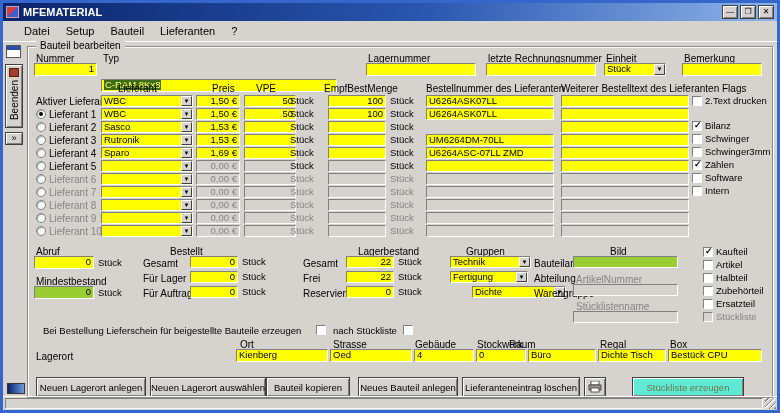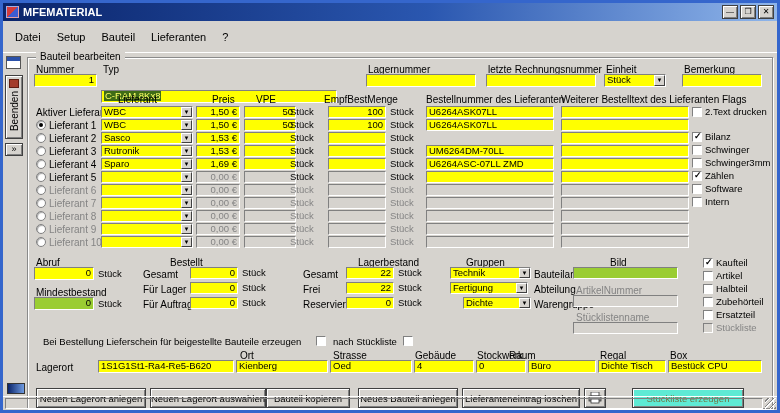--- a/index.html
+++ b/index.html
@@ -5,21 +5,21 @@
   *{box-sizing:border-box;margin:0;padding:0}
   html,body{width:780px;height:413px;overflow:hidden}
   body{font-family:"Liberation Sans",sans-serif;font-size:11px;color:#000}
   .window{width:780px;height:413px;border:3px solid #3566cc;background:#d6d3ce;display:flex;flex-direction:column}
   
   .titlebar{height:18px;background:linear-gradient(90deg,#0a246a,#2a57b0 55%,#8fb5ea);display:flex;align-items:center;padding:0 3px;flex:none}
   .app-icon{width:13px;height:12px;margin-right:4px;background:linear-gradient(135deg,#d23c3c 0 50%,#3c5cd2 50% 100%);border:1px solid rgba(255,255,255,.5);flex:none}
   .title-text{flex:1;color:#fff;font-weight:bold;font-size:11px;white-space:nowrap}
   .tbtn{width:16px;height:14px;margin-left:2px;background:#d6d3ce;border:1px solid #404040;box-shadow:inset 1px 1px 0 #fff,inset -1px -1px 0 #808080;font-size:8px;line-height:12px;text-align:center;color:#000;flex:none}
   
-  .menubar{height:32px;display:flex;align-items:center;padding-left:4px;flex:none;border-bottom:1px solid #fff}
+  .menubar{height:21px;display:flex;align-items:center;padding-left:13px;flex:none;border-bottom:1px solid #fff}
   .menu-item{padding:1px 8px;white-space:nowrap}
   
   .bodyarea{flex:1;position:relative;background:#d6d3ce}
   
   .side-icon{position:absolute;left:3px;top:3px;width:15px;height:13px;background:linear-gradient(#2a50a8 0 4px,#fff 4px);border:1px solid #555}
   .side-tab{position:absolute;left:2px;top:22px;width:18px;height:64px;background:#d6d3ce;border:1px solid #404040;box-shadow:inset 1px 1px 0 #fff,inset -1px -1px 0 #808080;display:flex;flex-direction:column;align-items:center;padding-top:3px;gap:3px}
   .exit-icon{width:10px;height:9px;background:#a33c2a;border:1px solid #5e1d12;flex:none}
   .vtext{writing-mode:vertical-rl;transform:rotate(180deg);font-size:10px}
   .side-btn{position:absolute;left:2px;top:90px;width:18px;height:13px;background:#d6d3ce;border:1px solid #404040;box-shadow:inset 1px 1px 0 #fff,inset -1px -1px 0 #808080;font-size:9px;line-height:11px;text-align:center}
   .mini-icon{position:absolute;left:4px;bottom:2px;width:18px;height:11px;background:linear-gradient(90deg,#0a246a,#6e9ae0);border:1px solid #333}
@@ -335,21 +335,21 @@
       <span class="unit" style="left:370px;top:224px">Stück</span>
       <div class="lbl" style="left:275px;top:241px">Reserviert</div>
       <div class="fld num" style="left:318px;top:239px;width:48px">0</div>
       <span class="unit" style="left:370px;top:239px">Stück</span>
 
       <div class="lbl" style="left:438px;top:199px">Gruppen</div>
       <div class="combo grn" style="left:422px;top:209px;width:81px"><span>Technik</span><span class="ca">▼</span></div>
       <div class="lbl" style="left:506px;top:211px">Bauteilart</div>
       <div class="combo grn" style="left:422px;top:224px;width:78px"><span>Fertigung</span><span class="ca">▼</span></div>
       <div class="lbl" style="left:506px;top:226px">Abteilung</div>
-      <div class="combo grn" style="left:435px;top:239px;width:68px"><span>Dichte</span><span class="ca">▼</span></div>
+      <div class="combo grn" style="left:444px;top:239px;width:94px"><span>Dichte</span><span class="ca">▼</span></div>
       <div class="lbl" style="left:506px;top:241px">Warengruppe</div>
 
       <div class="lbl" style="left:582px;top:199px">Bild</div>
       <div class="fld grn" style="left:545px;top:209px;width:105px"></div>
       <div class="lbl dim" style="left:548px;top:227px">ArtikelNummer</div>
       <div class="fld dis" style="left:545px;top:237px;width:105px"></div>
       <div class="lbl dim" style="left:548px;top:254px">Stücklistenname</div>
       <div class="fld dis" style="left:545px;top:264px;width:105px"></div>
 
       <label class="cbx" style="left:675px;top:199px">
@@ -388,21 +388,20 @@
 
       <div class="lbl" style="left:212px;top:292px">Ort</div>
       <div class="lbl" style="left:305px;top:292px">Strasse</div>
       <div class="lbl" style="left:387px;top:292px">Gebäude</div>
       <div class="lbl" style="left:449px;top:292px">Stockwerk</div>
       <div class="lbl" style="left:481px;top:292px">Raum</div>
       <div class="lbl" style="left:572px;top:292px">Regal</div>
       <div class="lbl" style="left:642px;top:292px">Box</div>
 
       <div class="lbl" style="left:8px;top:304px">Lagerort</div>
-      <div class="fld h13" style="left:70px;top:302px;width:136px">1S1G1St1-Ra4-Re5-B620</div>
       <div class="fld h13" style="left:208px;top:302px;width:92px">Kienberg</div>
       <div class="fld h13" style="left:302px;top:302px;width:82px">Oed</div>
       <div class="fld h13" style="left:386px;top:302px;width:60px">4</div>
       <div class="fld h13" style="left:448px;top:302px;width:50px">0</div>
       <div class="fld h13" style="left:500px;top:302px;width:68px">Büro</div>
       <div class="fld h13" style="left:570px;top:302px;width:68px">Dichte Tisch</div>
       <div class="fld h13" style="left:640px;top:302px;width:94px">Bestück CPU</div>
 
       <div class="btn" style="left:8px;top:330px;width:110px">Neuen Lagerort anlegen</div>
       <div class="btn" style="left:122px;top:330px;width:116px">Neuen Lagerort auswählen</div>

